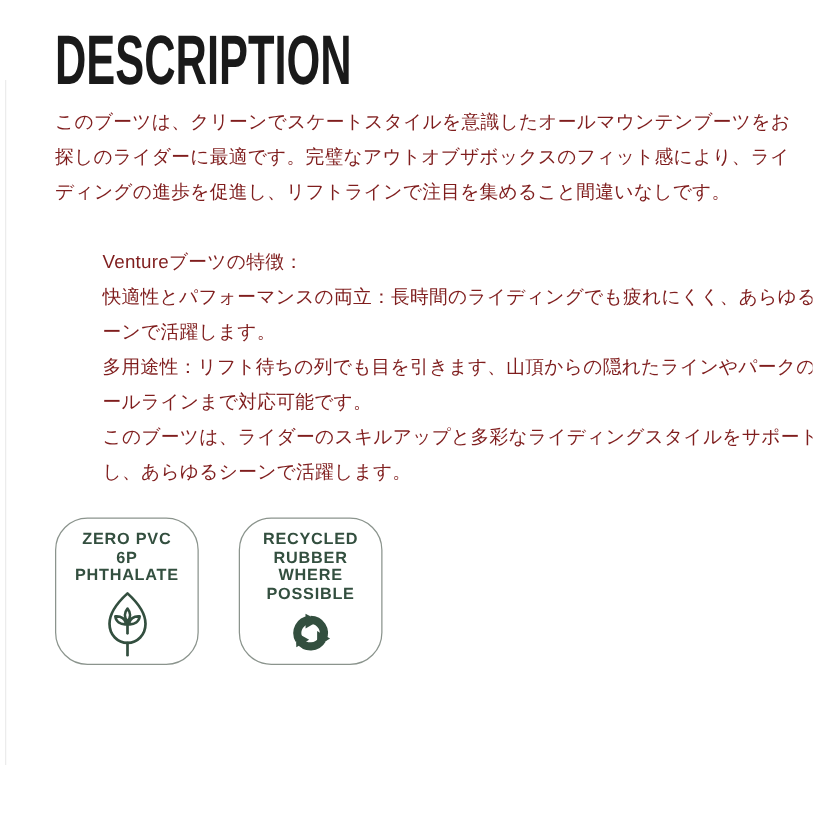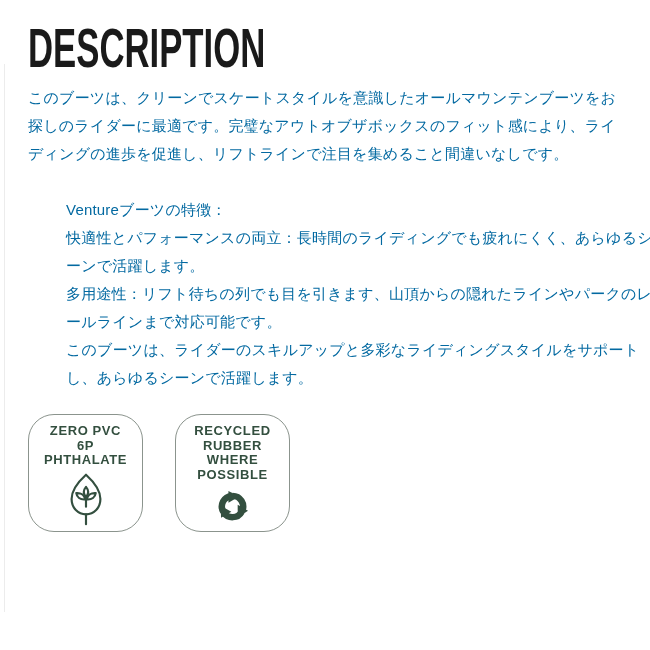--- a/index.html
+++ b/index.html
@@ -4,35 +4,35 @@
 <style>
   * { margin: 0; padding: 0; box-sizing: border-box; }
   html, body { background: #ffffff; }
   body {
     width: 650px; height: 650px;
     font-family: "Liberation Sans", "DejaVu Sans", sans-serif;
     color: #222222;
     position: relative;
     overflow: hidden;
   }
-  .page { position: relative; width: 514px; height: 650px; padding: 10px 22px 0 28px; }
+  .page { position: relative; width: 514px; height: 650px; padding: 10px 22px 0 44px; }
   .left-hairline {
     position: absolute; left: 4px; top: 64px; width: 1px; height: 548px;
     background: #ececec;
   }
   h1.desc-title {
     display: inline-block;
     font-size: 56px; font-weight: 700; line-height: 1;
     color: #1a1a1a; letter-spacing: 0px;
     transform: scaleX(0.62); transform-origin: left top;
     margin-top: 10px; white-space: nowrap;
   }
   .body-text {
     width: 600px;
-    font-size: 15px; line-height: 28px; color: #0369a1;
+    font-size: 15px; line-height: 28px; color: #7f1d1d;
     letter-spacing: 0.2px;
   }
   .intro { margin-top: 8px; }
   .features { margin-top: 28px; margin-left: 38px; }
   h2.resp-title {
     display: inline-block;
     font-size: 31px; font-weight: 700; line-height: 36px;
     color: #20262b; white-space: nowrap;
     transform: scaleX(0.62); transform-origin: left top;
     margin-left: 97px; margin-top: 2px;

